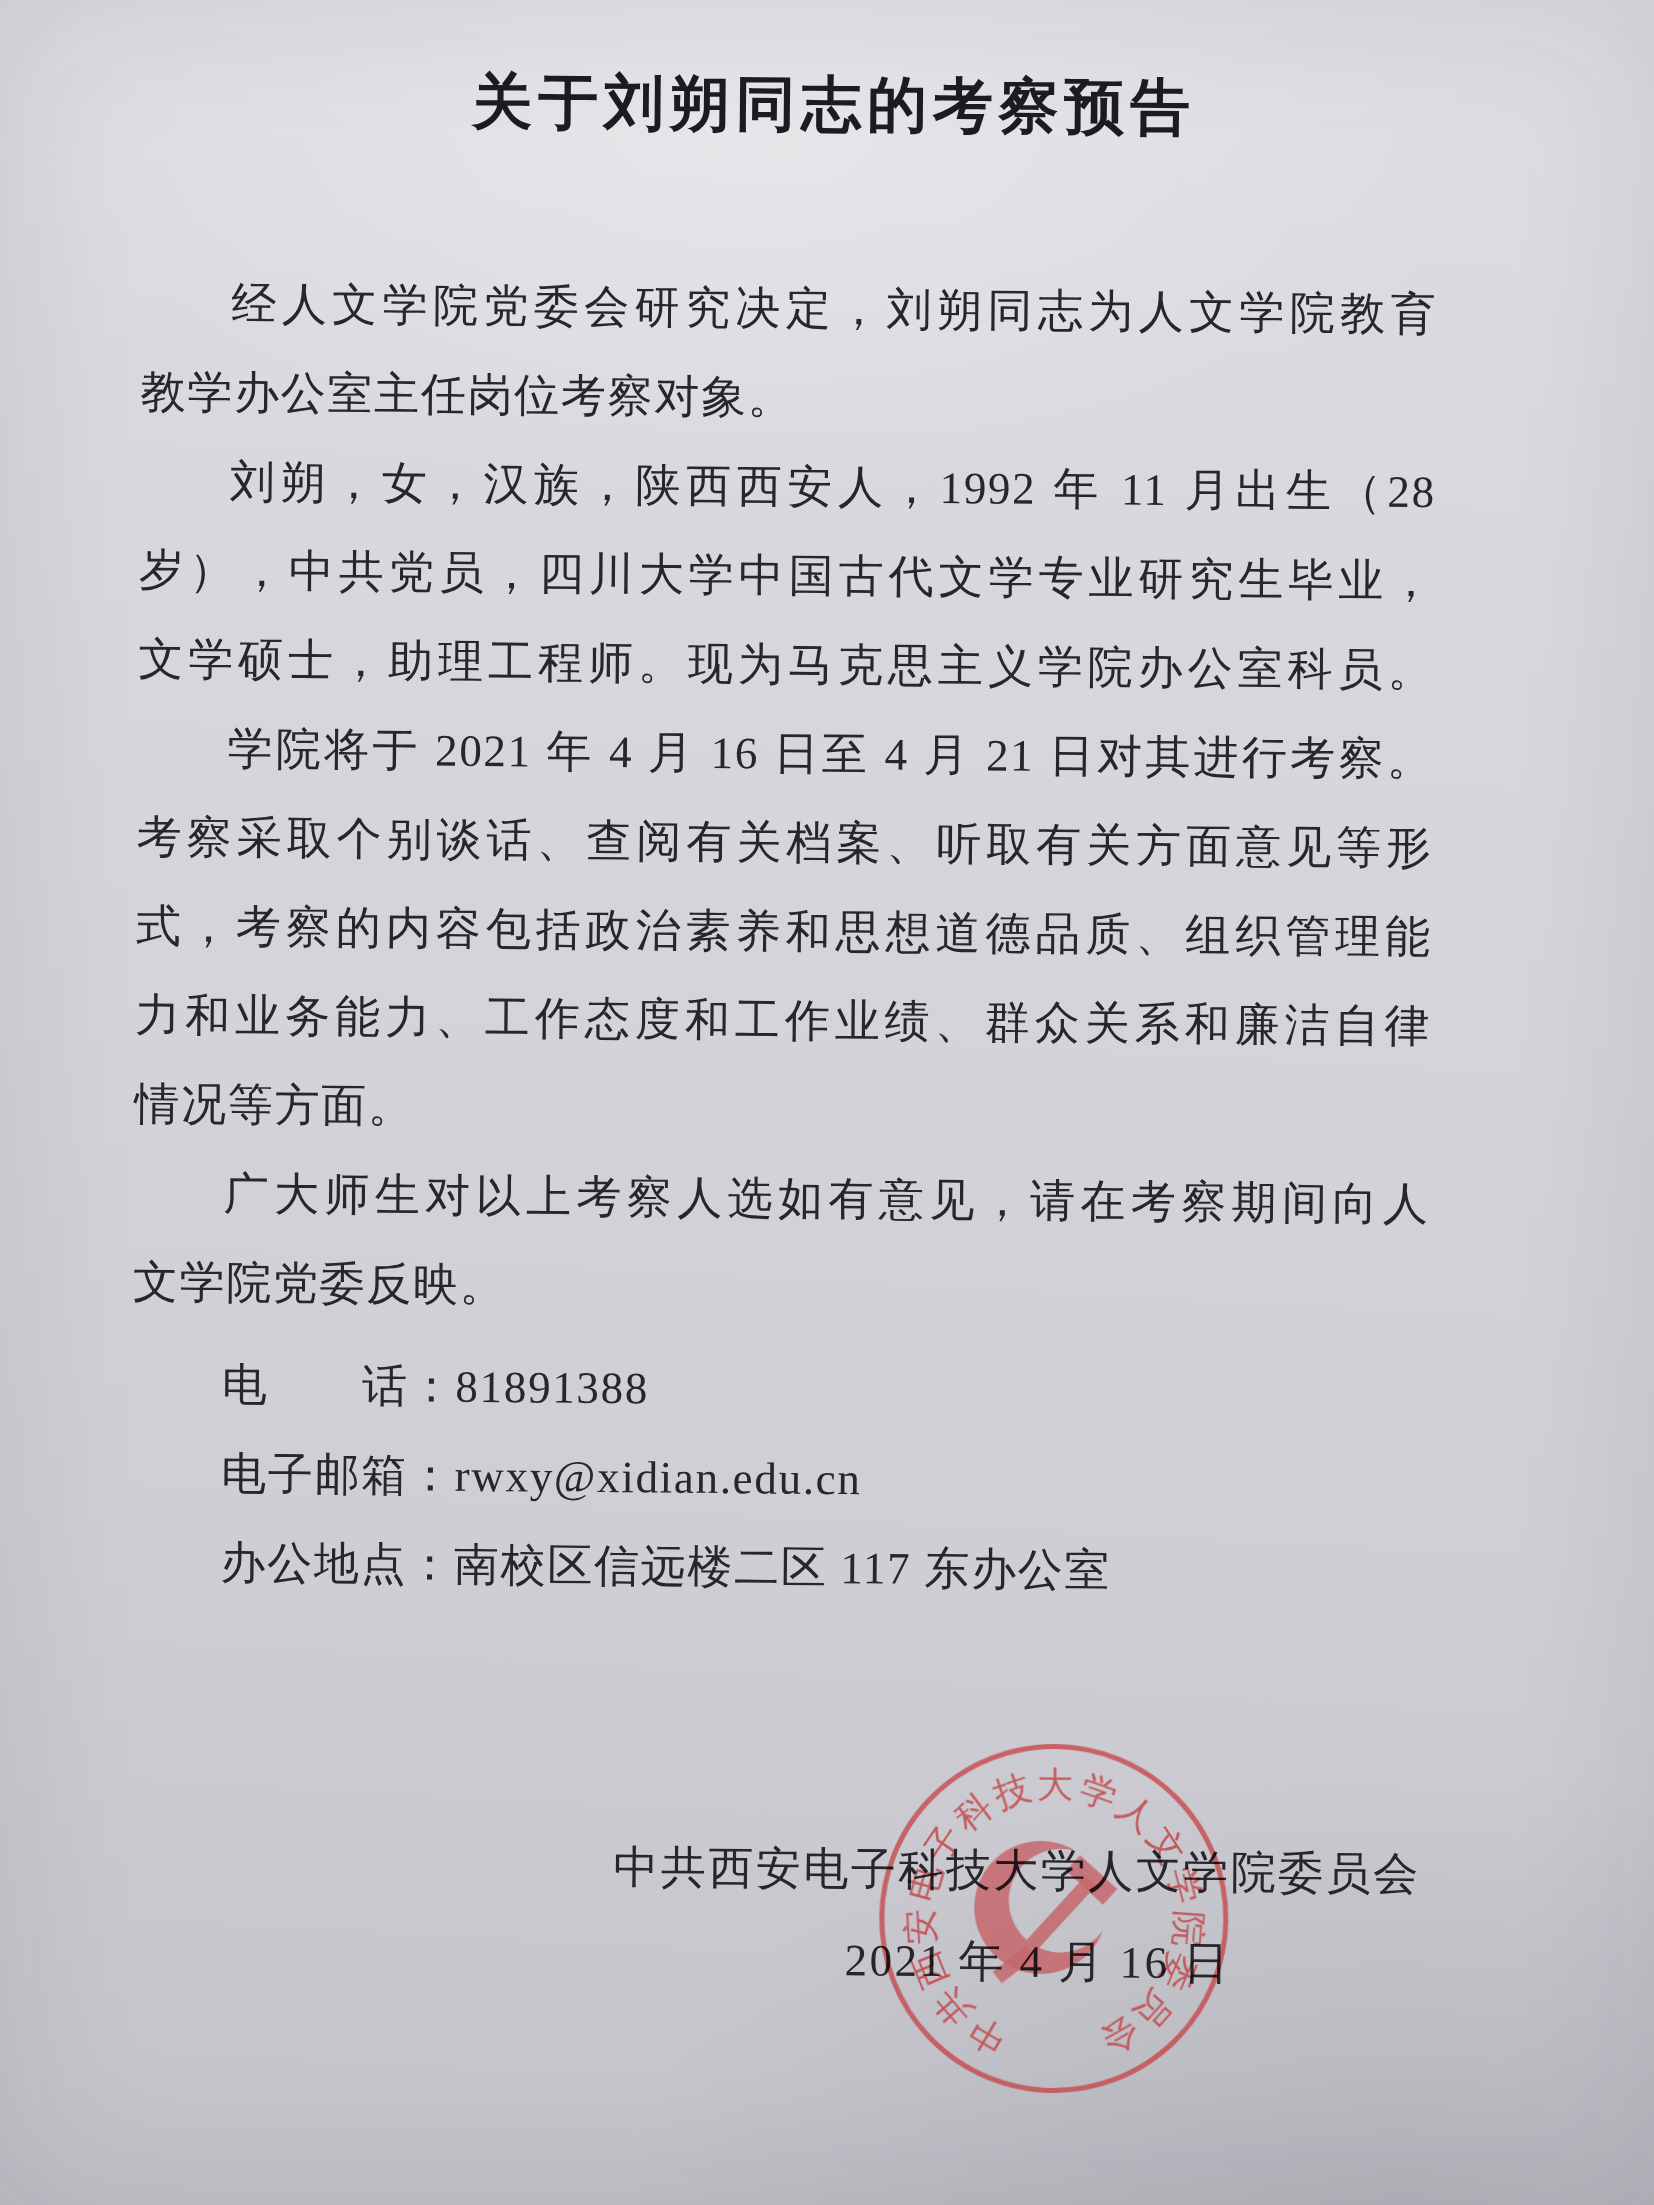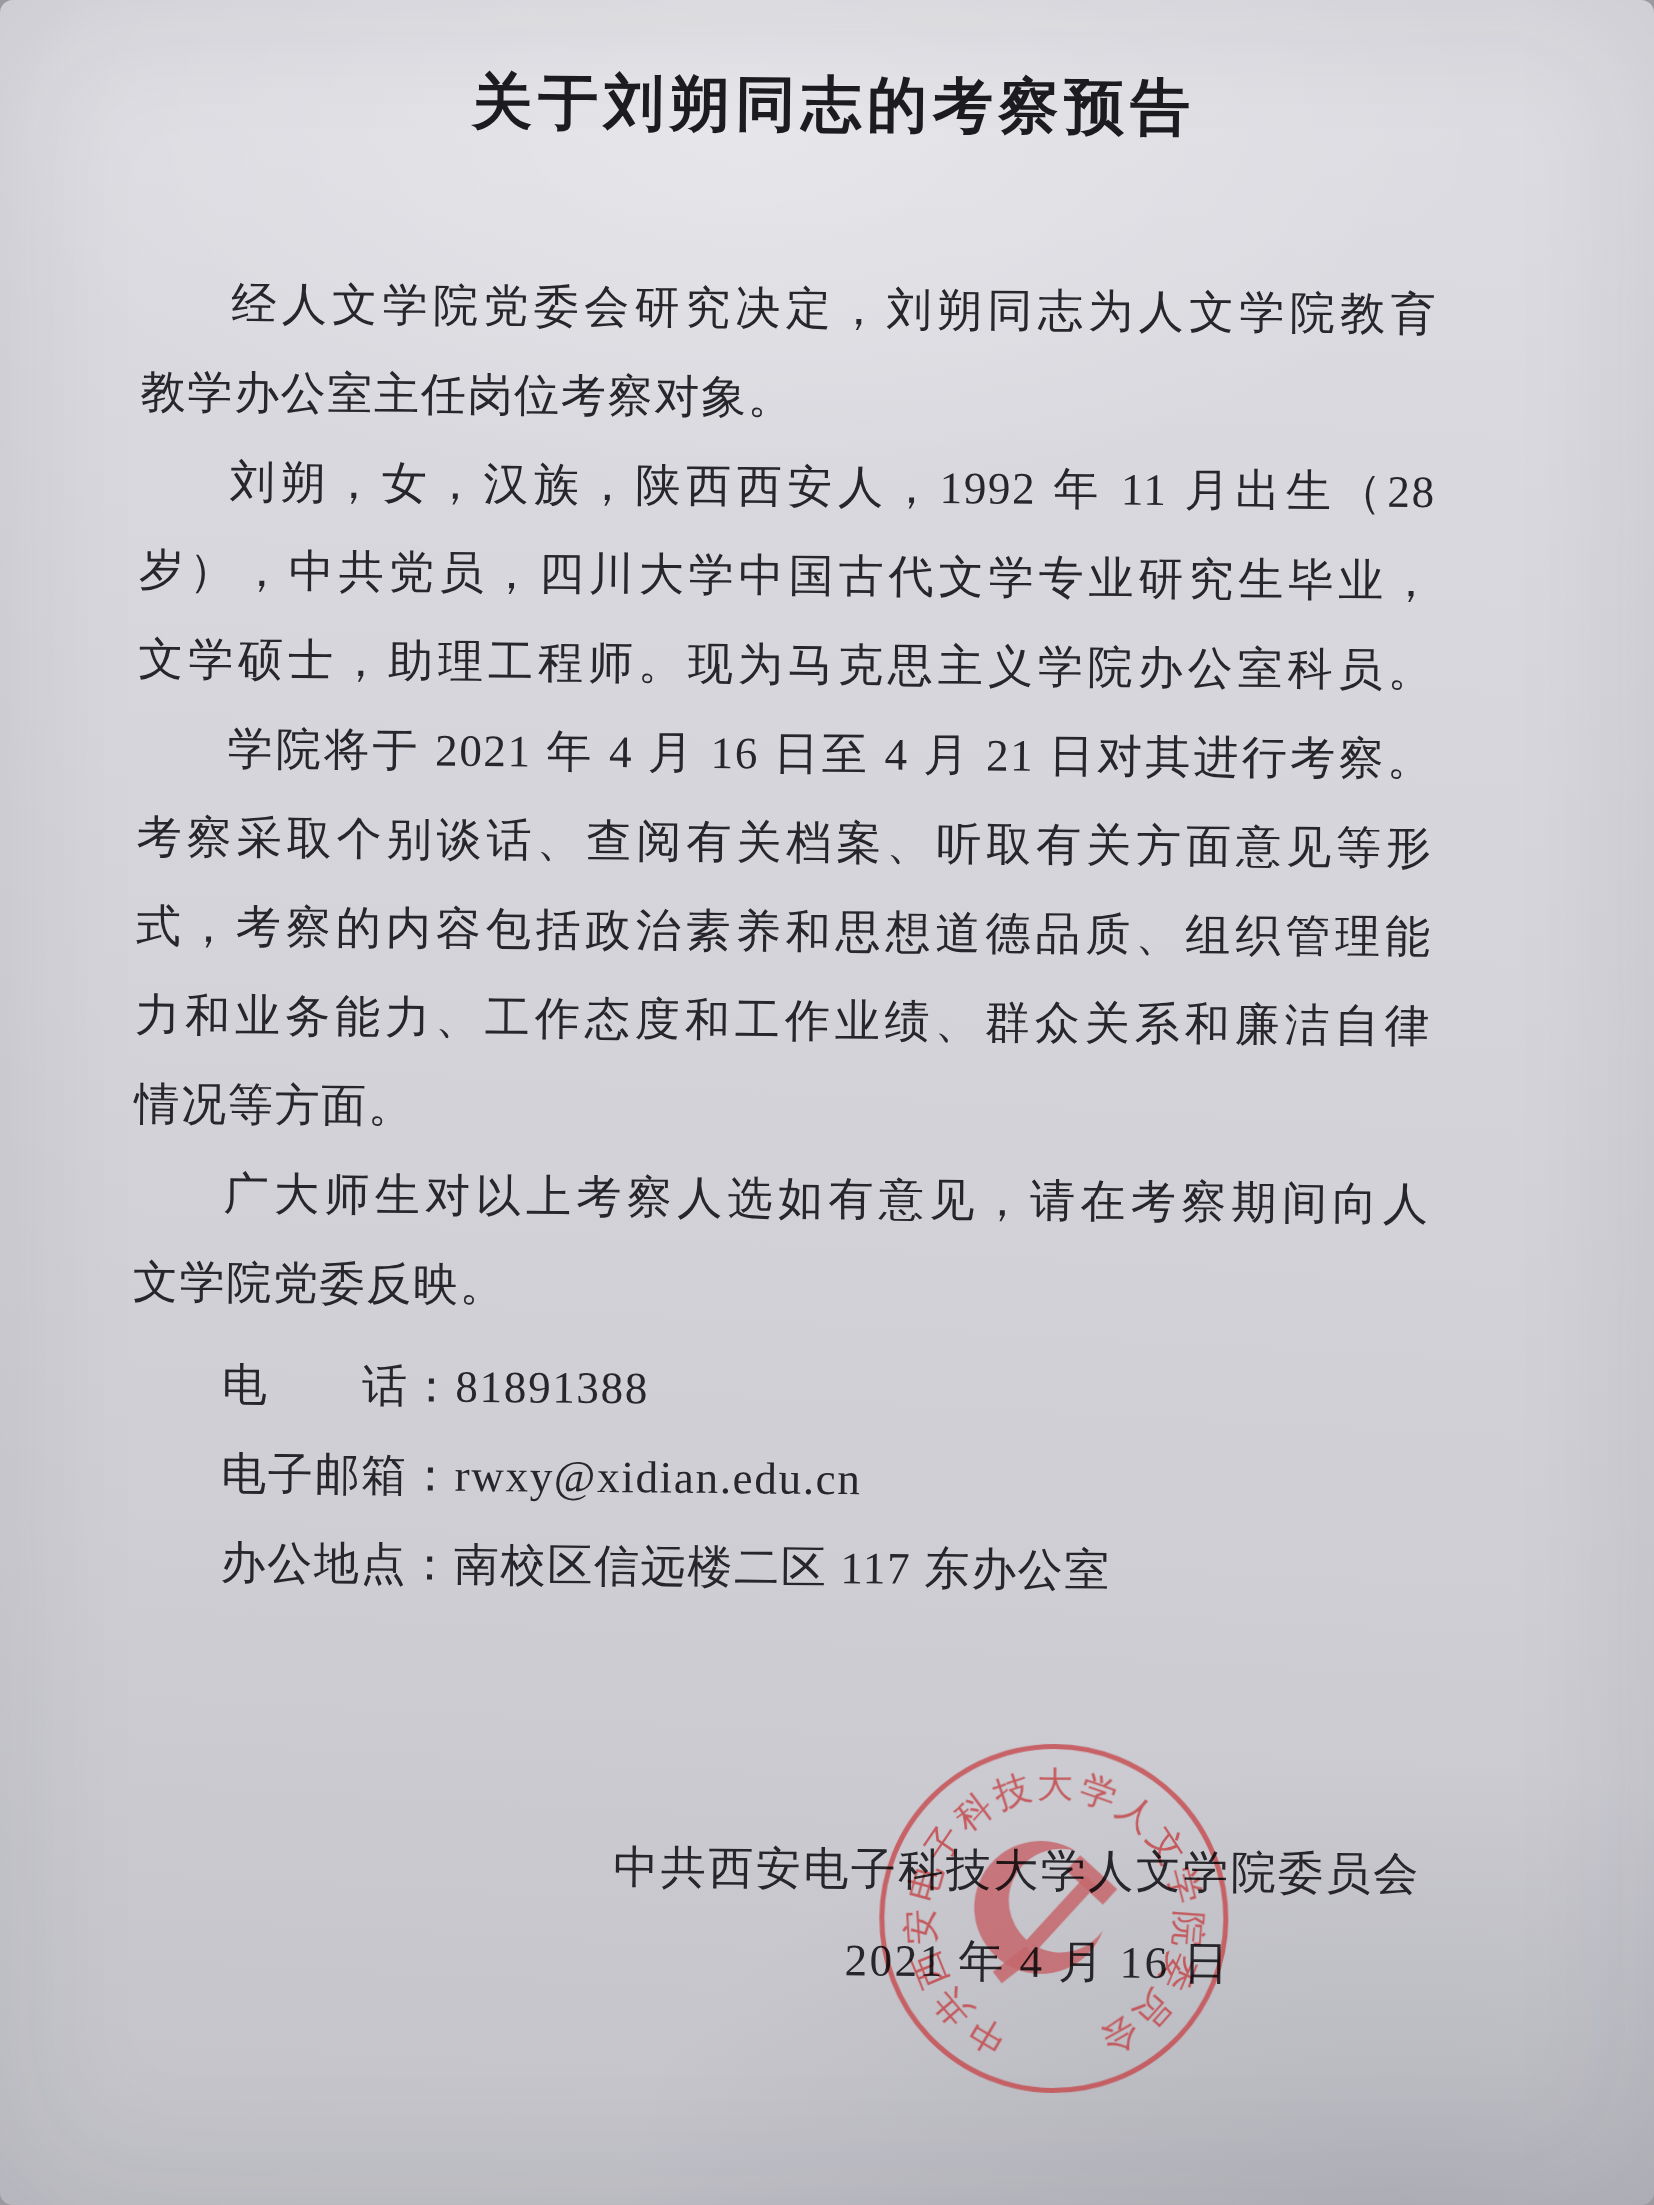--- a/index.html
+++ b/index.html
@@ -7,21 +7,20 @@
     position:relative;
     width:1654px; height:2205px;
     overflow:hidden;
     background:
       radial-gradient(ellipse 1158px 579px at 45% 6%, rgba(255,255,255,0.30), rgba(255,255,255,0) 65%),
       radial-gradient(ellipse 1323px 744px at 85% 100%, rgba(40,40,60,0.10), rgba(0,0,0,0) 60%),
       linear-gradient(183deg, #dedde2 0%, #d9d8de 22%, #d4d3d9 48%, #cfced4 70%, #c7c7cd 88%, #c2c2c8 100%);
     box-shadow: inset 0 0 149px rgba(30,30,45,0.10);
     font-family: "Liberation Serif", "DejaVu Serif", serif;
     color:#27262b;
-    border-radius:13px;
   }
   .content {
     position:absolute; inset:0;
     transform: rotate(0.5deg);
     transform-origin: 50% 42%;
   }
   .doc-title {
     position:absolute; top:65px; left:0; right:0;
     margin:0;
     text-align:center;

